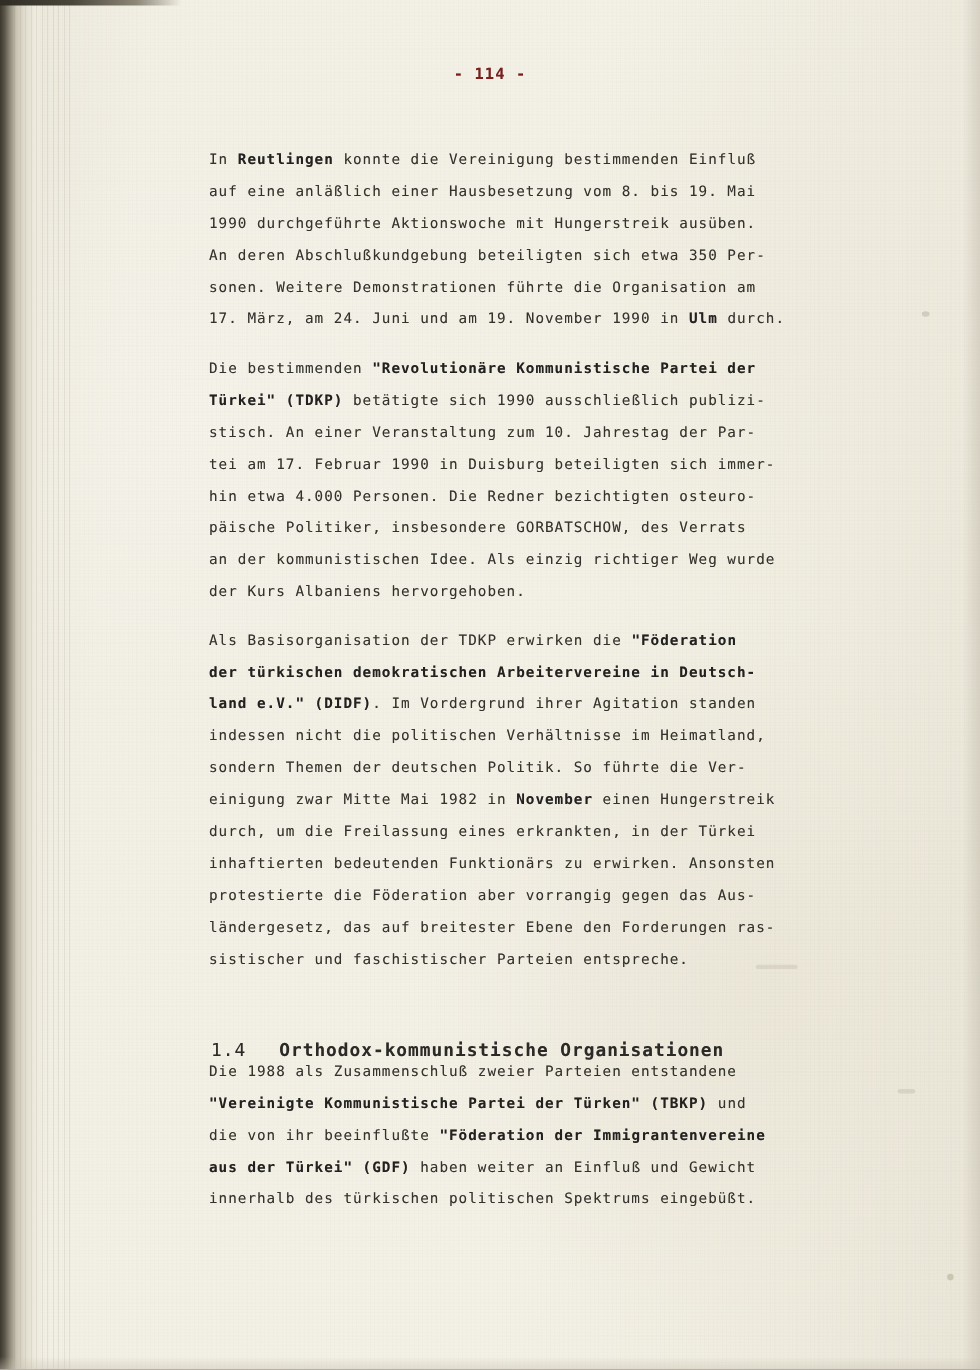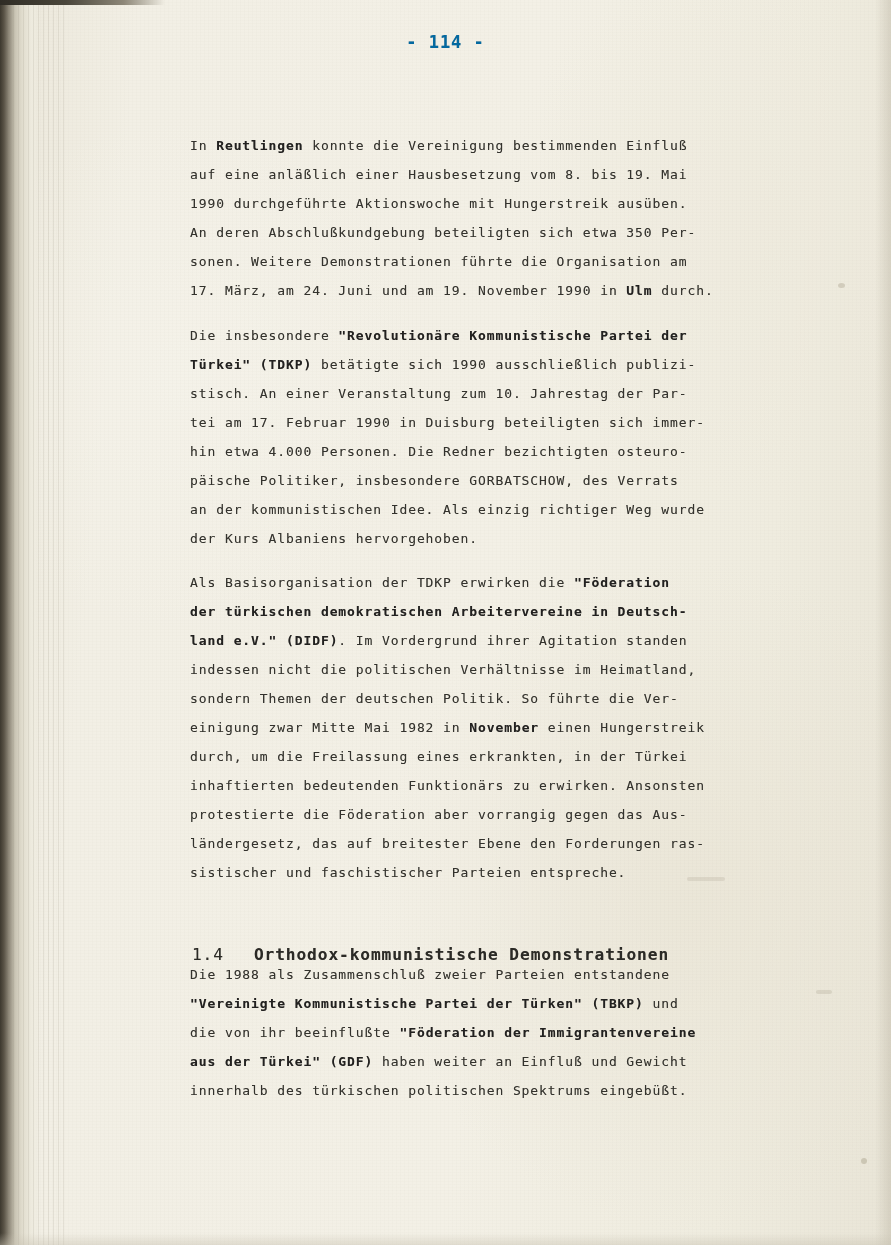--- a/index.html
+++ b/index.html
@@ -79,27 +79,27 @@
   }
 
   
   #content {
     position: absolute;
     inset: 0;
     z-index: 5;
   }
   .page-number {
     position: absolute;
-    top: 32px;
+    top: 60px;
     left: 0;
     width: 891px;
     text-align: center;
-    font-size: 17px;
+    font-size: 14px;
     letter-spacing: 1px;
-    color: #0369a1;
+    color: #7f1d1d;
     font-weight: 700;
   }
   .body-block {
     position: absolute;
     left: 190px;
     width: 672px;
     font-size: 13px;
     line-height: 29px;
     letter-spacing: 0.9px;
     color: #33322d;
@@ -152,21 +152,21 @@
 
     <div class="page-number">- 114 -</div>
 
     <div class="body-block" id="para-1"><span>In </span><b>Reutlingen</b><span> konnte die Vereinigung bestimmenden Einfluß
 auf eine anläßlich einer Hausbesetzung vom 8. bis 19. Mai
 1990 durchgeführte Aktionswoche mit Hungerstreik ausüben.
 An deren Abschlußkundgebung beteiligten sich etwa 350 Per-
 sonen. Weitere Demonstrationen führte die Organisation am
 17. März, am 24. Juni und am 19. November 1990 in </span><b>Ulm</b><span> durch.</span></div>
 
-    <div class="body-block" id="para-2"><span>Die insbesondere </span><b>"Revolutionäre Kommunistische Partei der
+    <div class="body-block" id="para-2"><span>Die bestimmenden </span><b>"Revolutionäre Kommunistische Partei der
 Türkei" (TDKP)</b><span> betätigte sich 1990 ausschließlich publizi-
 stisch. An einer Veranstaltung zum 10. Jahrestag der Par-
 tei am 17. Februar 1990 in Duisburg beteiligten sich immer-
 hin etwa 4.000 Personen. Die Redner bezichtigten osteuro-
 päische Politiker, insbesondere GORBATSCHOW, des Verrats
 an der kommunistischen Idee. Als einzig richtiger Weg wurde
 der Kurs Albaniens hervorgehoben.</span></div>
 
     <div class="body-block" id="para-3"><span>Als Basisorganisation der TDKP erwirken die </span><b>"Föderation
 der türkischen demokratischen Arbeitervereine in Deutsch-
@@ -174,21 +174,21 @@
 indessen nicht die politischen Verhältnisse im Heimatland,
 sondern Themen der deutschen Politik. So führte die Ver-
 einigung zwar Mitte Mai 1982 in </span><b>November</b><span> einen Hungerstreik
 durch, um die Freilassung eines erkrankten, in der Türkei
 inhaftierten bedeutenden Funktionärs zu erwirken. Ansonsten
 protestierte die Föderation aber vorrangig gegen das Aus-
 ländergesetz, das auf breitester Ebene den Forderungen ras-
 sistischer und faschistischer Parteien entspreche.</span></div>
 
     <div class="section-heading">
-      <span class="sec-num">1.4</span><span class="sec-title">Orthodox-kommunistische Demonstrationen</span>
+      <span class="sec-num">1.4</span><span class="sec-title">Orthodox-kommunistische Organisationen</span>
     </div>
 
     <div class="body-block" id="para-4"><span>Die 1988 als Zusammenschluß zweier Parteien entstandene
 </span><b>"Vereinigte Kommunistische Partei der Türken" (TBKP)</b><span> und
 die von ihr beeinflußte </span><b>"Föderation der Immigrantenvereine
 aus der Türkei" (GDF)</b><span> haben weiter an Einfluß und Gewicht
 innerhalb des türkischen politischen Spektrums eingebüßt.</span></div>
 
   </div>
 

